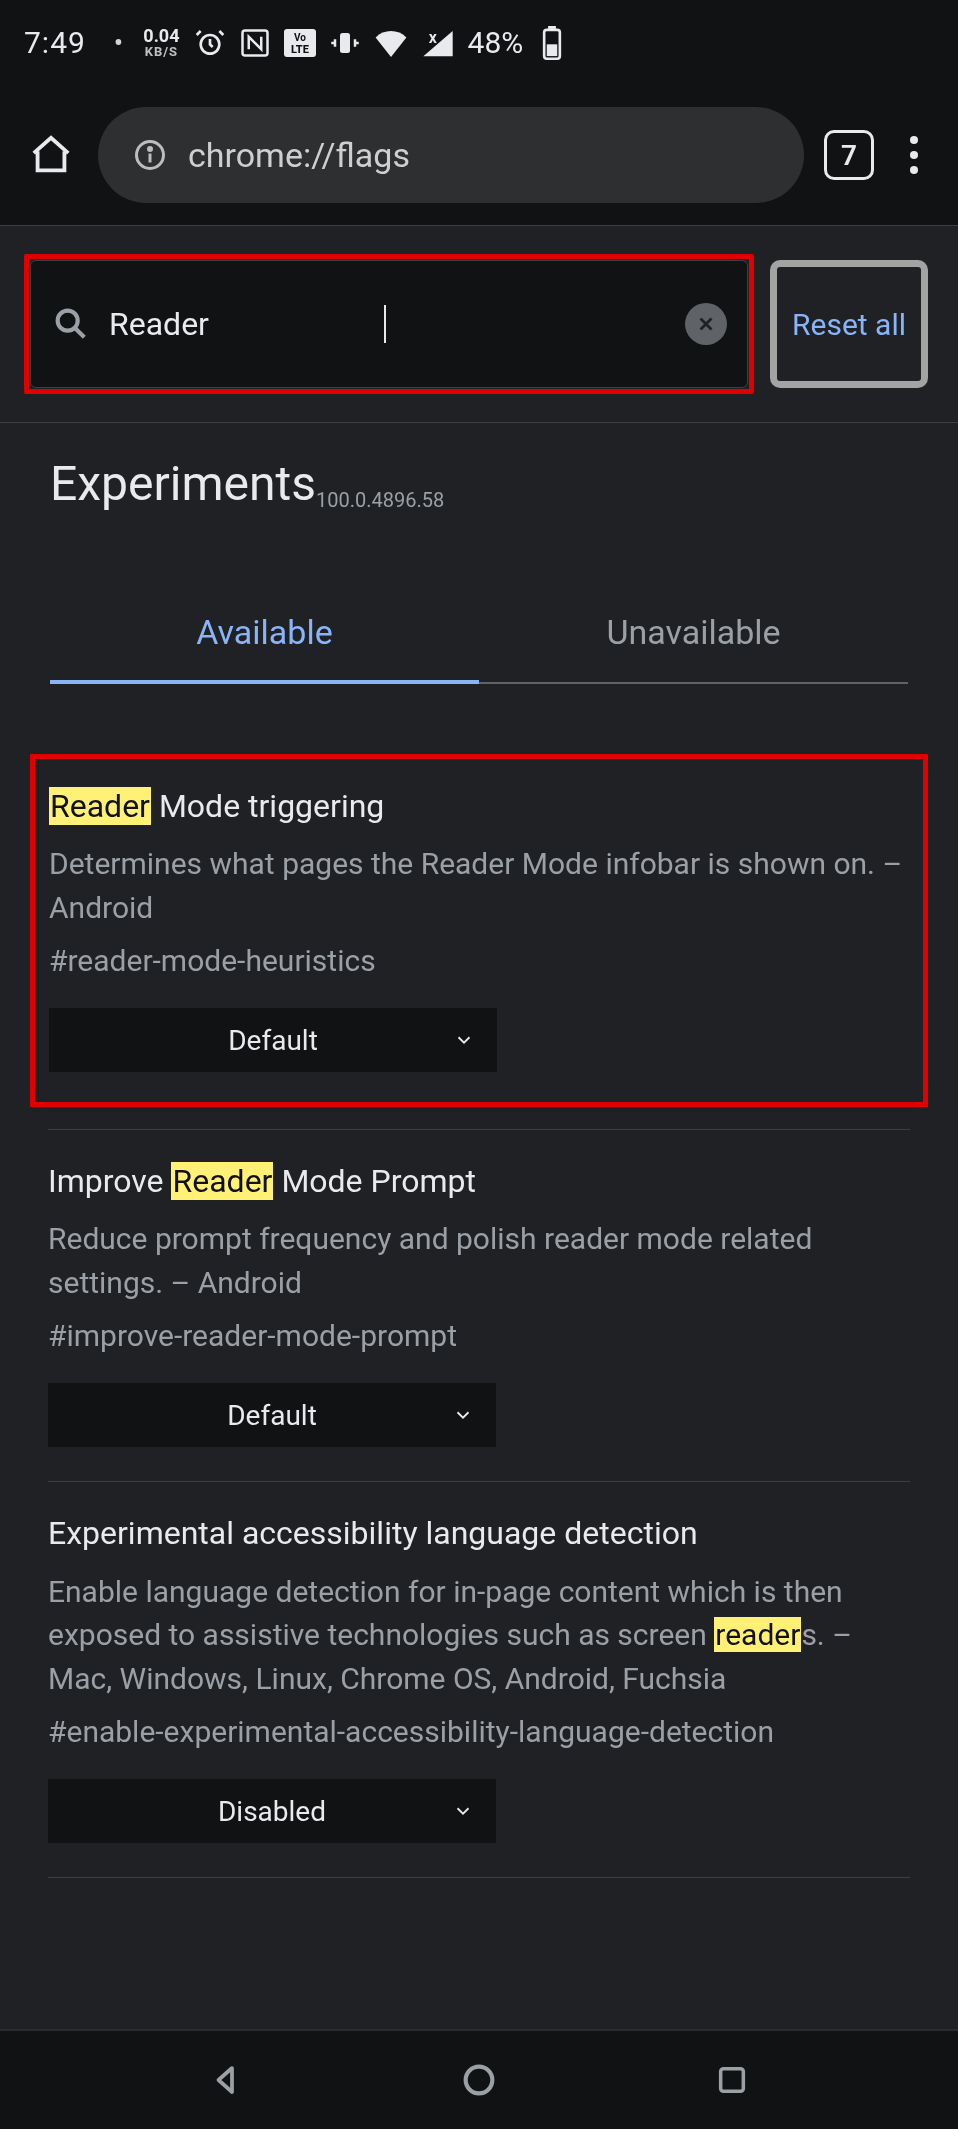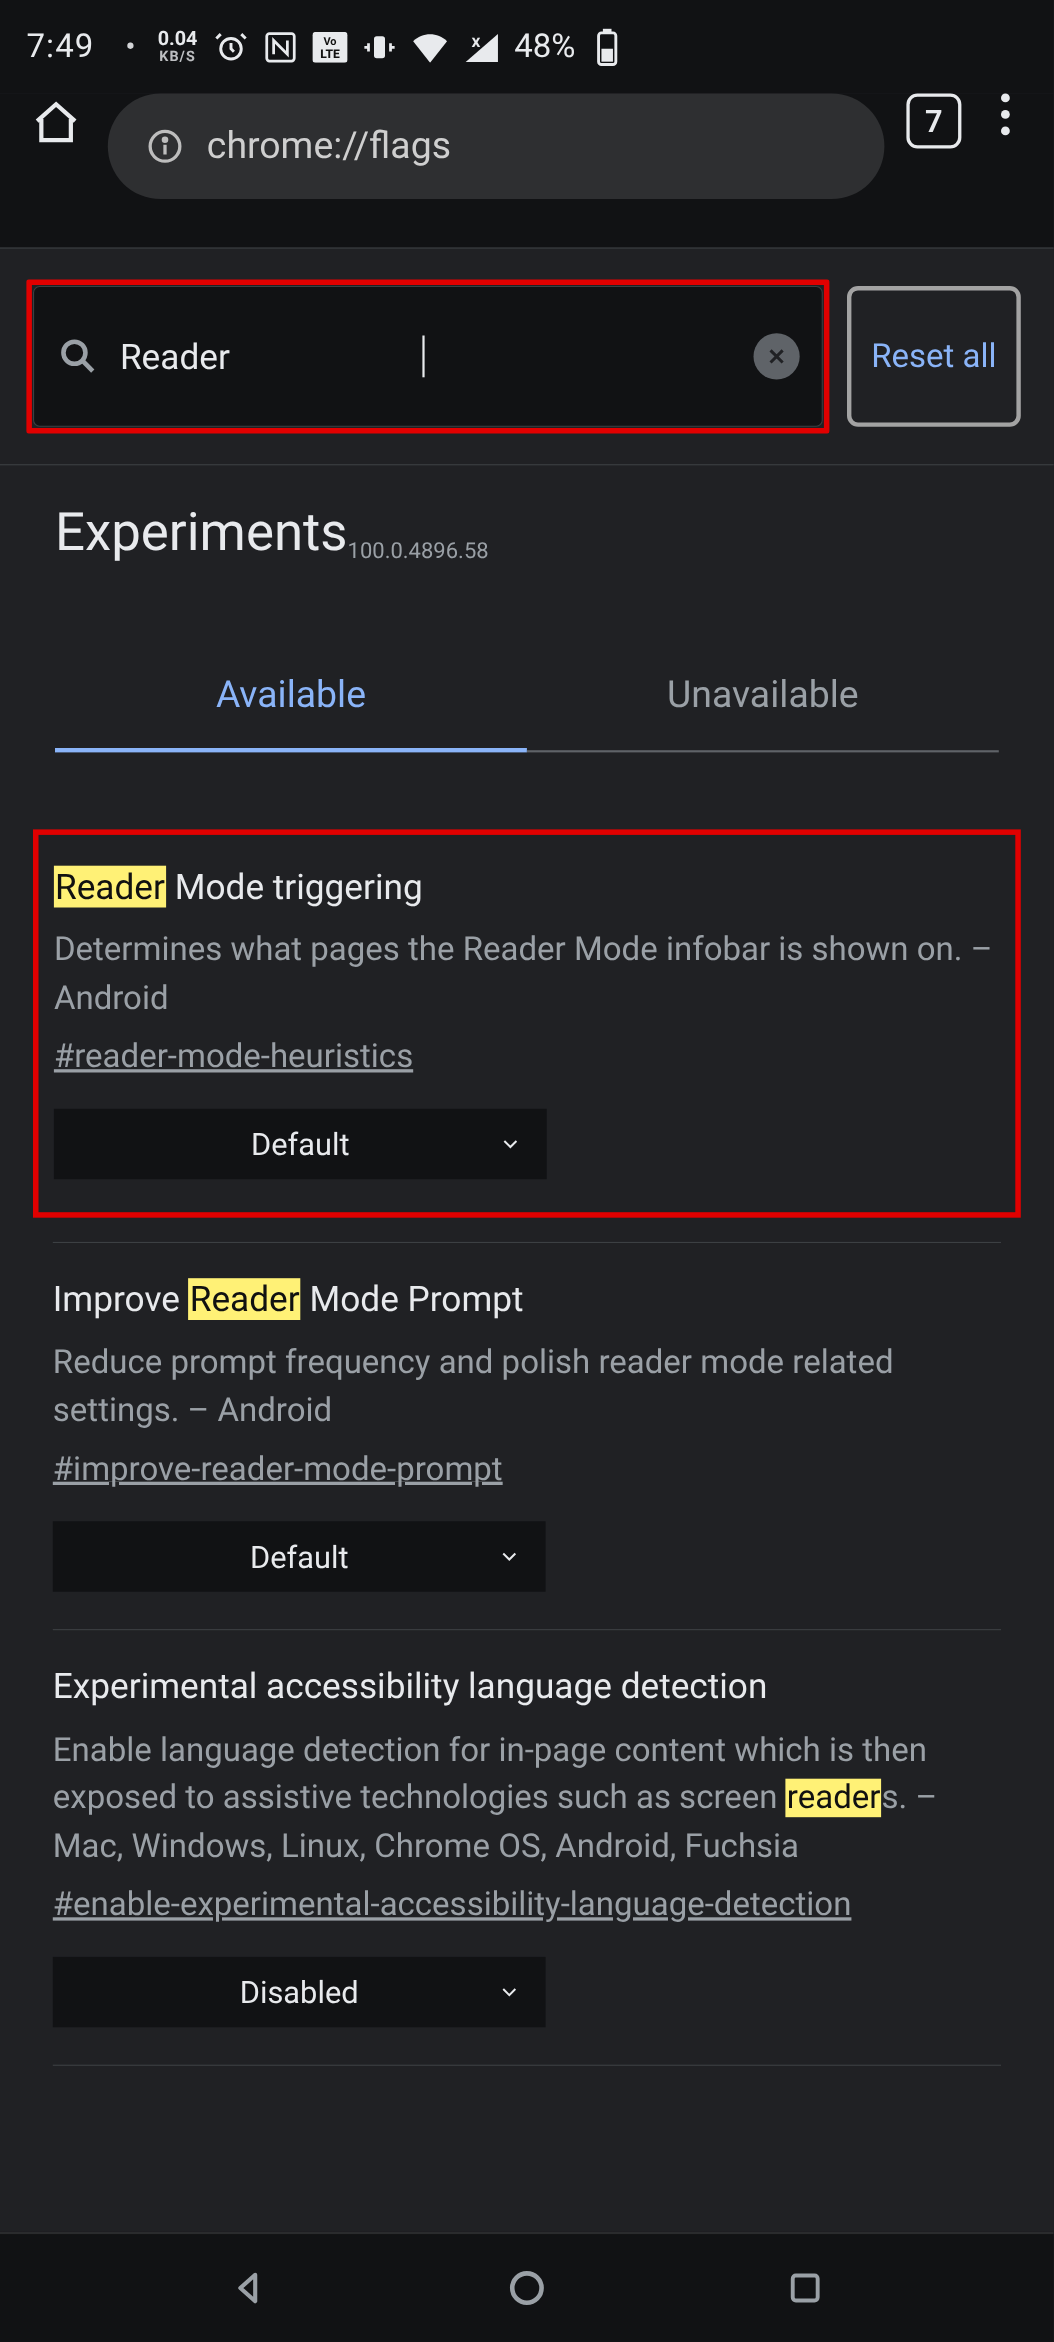--- a/index.html
+++ b/index.html
@@ -31,20 +31,21 @@
   .net-speed .sub { font-size: 13px; opacity: .8; letter-spacing: 1px; }
   .sb-icon { display: inline-flex; align-items: center; justify-content: center; }
   .batt-wrap { display: flex; align-items: center; gap: 19px; }
   .batt-pct { font-size: 30px; }
 
   
   .chromebar {
     height: 140px;
     background: #111214;
     display: flex;
+    align-items: center;
     padding: 0 24px;
     gap: 20px;
   }
   .home-btn { width: 54px; height: 54px; display:flex; align-items:center; justify-content:center; }
   .omnibox {
     flex: 1;
     background: #2e2f31;
     border-radius: 50px;
     height: 96px;
     display: flex;
@@ -106,21 +107,21 @@
   .search-input::after { content:""; }
   .search-cursor {
     width: 2px; height: 38px; background: #e8eaed; margin-left:-6px;
   }
   .clear-btn {
     width:42px; height:42px; border-radius:50%;
     background:#5f6368; display:flex; align-items:center; justify-content:center;
   }
   .reset-btn {
     width: 158px;
-    border: 4px solid #a3a3a3;
+    border: 7px solid #a3a3a3;
     border-radius: 10px;
     display: flex;
     align-items: center;
     justify-content: center;
     color: #8ab4f8;
     font-size: 30px;
     text-align: center;
     line-height: 1.3;
     padding: 0 10px;
   }
@@ -179,21 +180,20 @@
   }
   .flag-desc {
     font-size: 30px;
     color: #9aa0a6;
     margin-top: 14px;
     line-height: 1.45;
   }
   .flag-anchor {
     font-size: 30px;
     color: #9aa0a6;
-    text-decoration: underline;
     margin-top: 14px;
     display: inline-block;
   }
   .hl {
     background: #fff176;
     color: #111;
     padding: 0 1px;
   }
   .select {
     margin-top: 30px;

